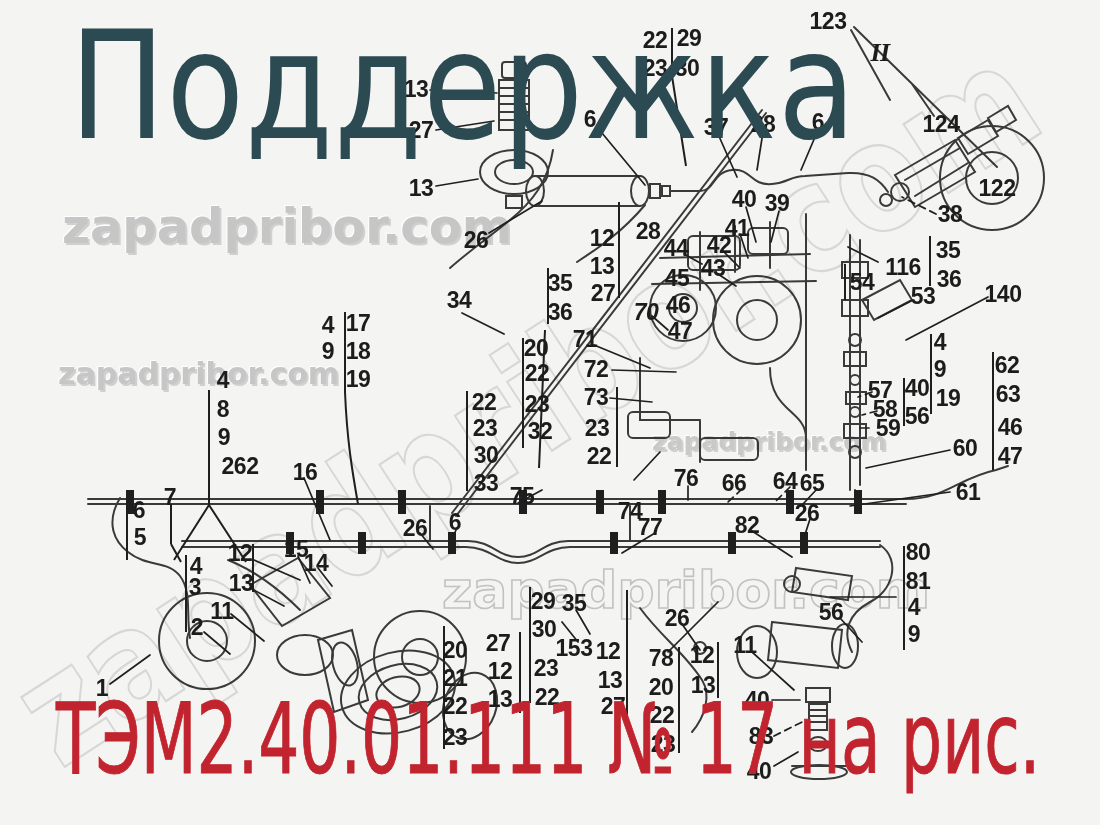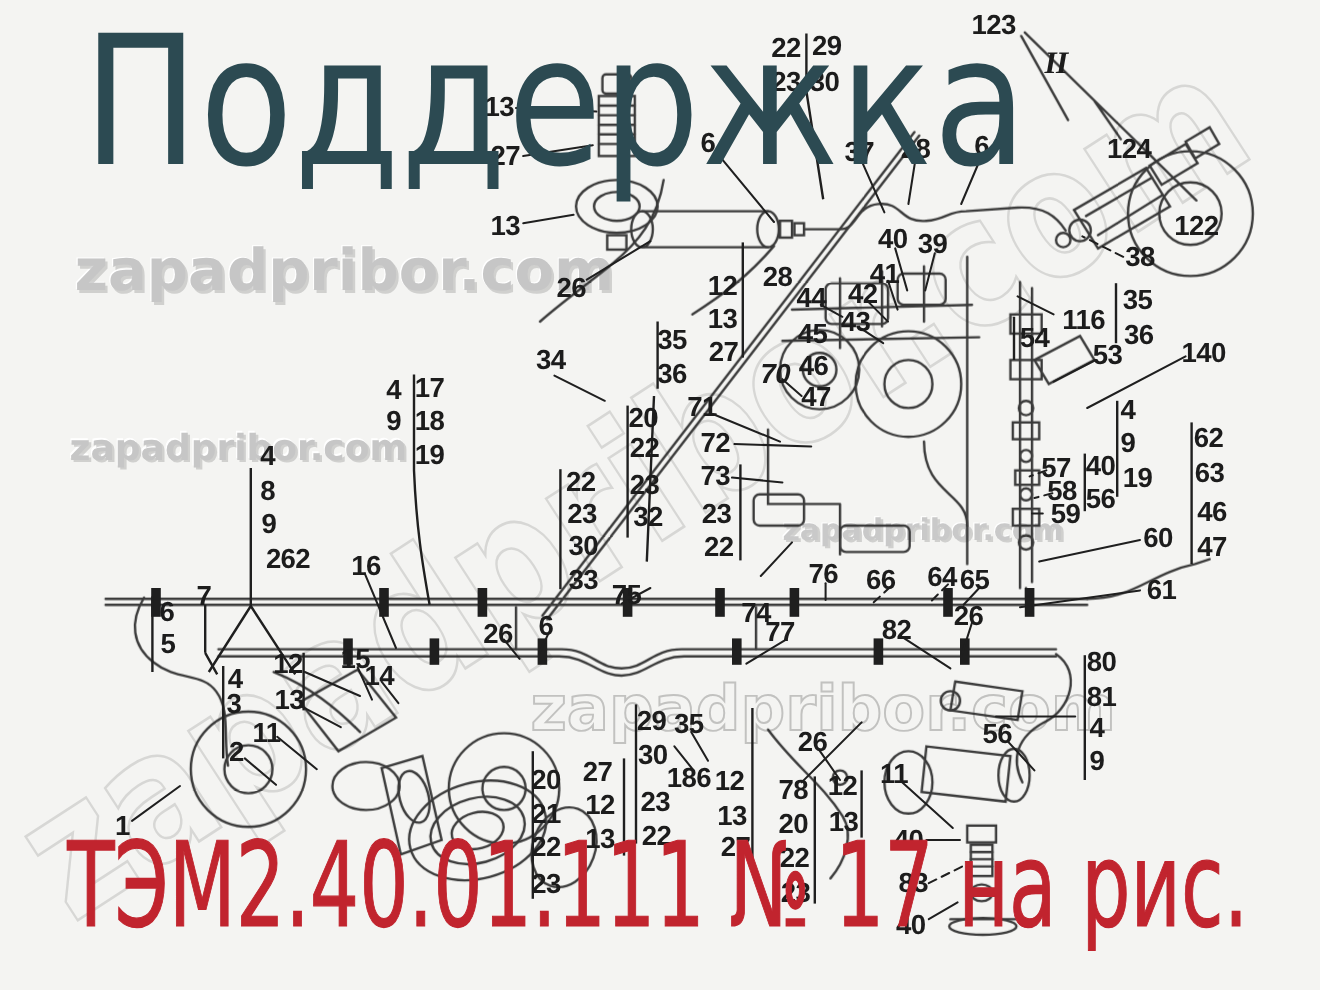--- a/index.html
+++ b/index.html
@@ -349,21 +349,21 @@
       <span class="lbl" style="left: 918px; top: 552px;">80</span>
       <span class="lbl" style="left: 918px; top: 581px;">81</span>
       <span class="lbl" style="left: 914px; top: 607px;">4</span>
       <span class="lbl" style="left: 914px; top: 634px;">9</span>
       <span class="lbl" style="left: 831px; top: 612px;">56</span>
       <span class="lbl" style="left: 677px; top: 618px;">26</span>
       <span class="lbl" style="left: 745px; top: 645px;">11</span>
       <span class="lbl" style="left: 543px; top: 601px;">29</span>
       <span class="lbl" style="left: 544px; top: 629px;">30</span>
       <span class="lbl" style="left: 574px; top: 603px;">35</span>
-      <span class="lbl" style="left: 574px; top: 648px;">186</span>
+      <span class="lbl" style="left: 574px; top: 648px;">153</span>
       <span class="lbl" style="left: 546px; top: 668px;">23</span>
       <span class="lbl" style="left: 547px; top: 697px;">22</span>
       <span class="lbl" style="left: 455px; top: 650px;">20</span>
       <span class="lbl" style="left: 455px; top: 678px;">21</span>
       <span class="lbl" style="left: 455px; top: 706px;">22</span>
       <span class="lbl" style="left: 455px; top: 737px;">23</span>
       <span class="lbl" style="left: 498px; top: 643px;">27</span>
       <span class="lbl" style="left: 500px; top: 671px;">12</span>
       <span class="lbl" style="left: 500px; top: 699px;">13</span>
       <span class="lbl" style="left: 608px; top: 651px;">12</span>

